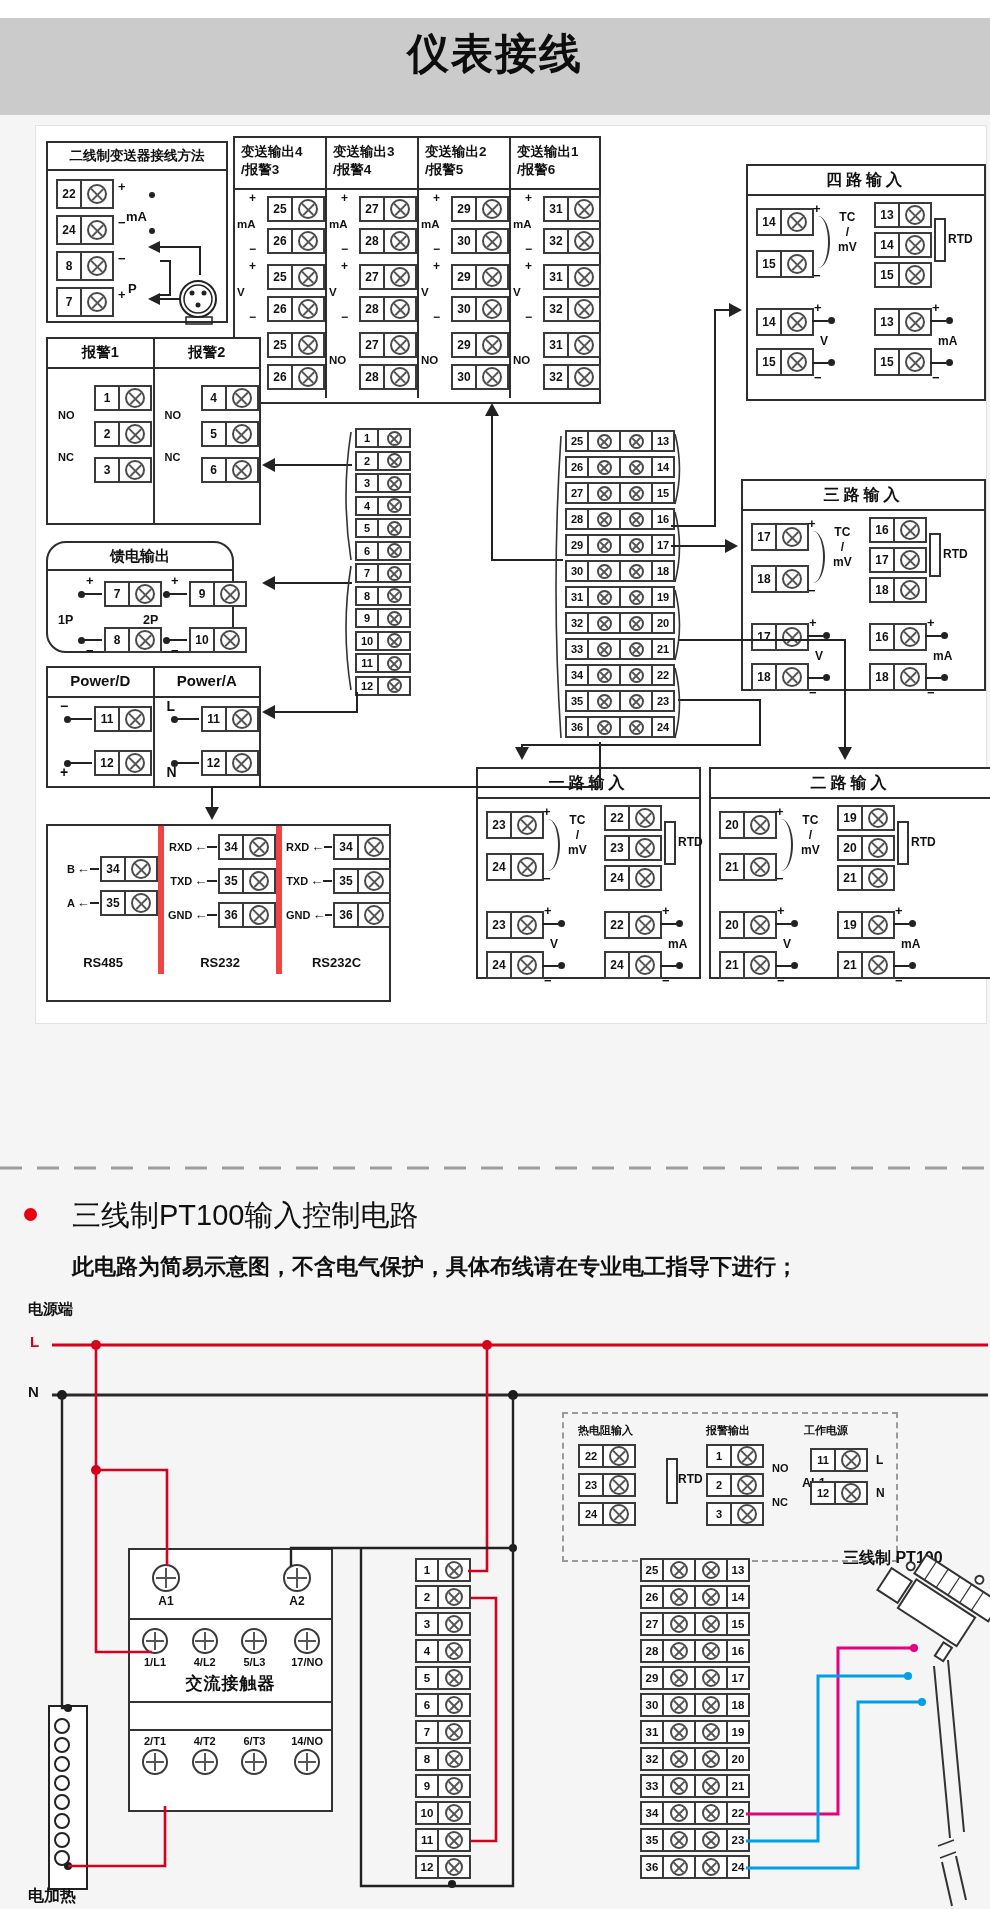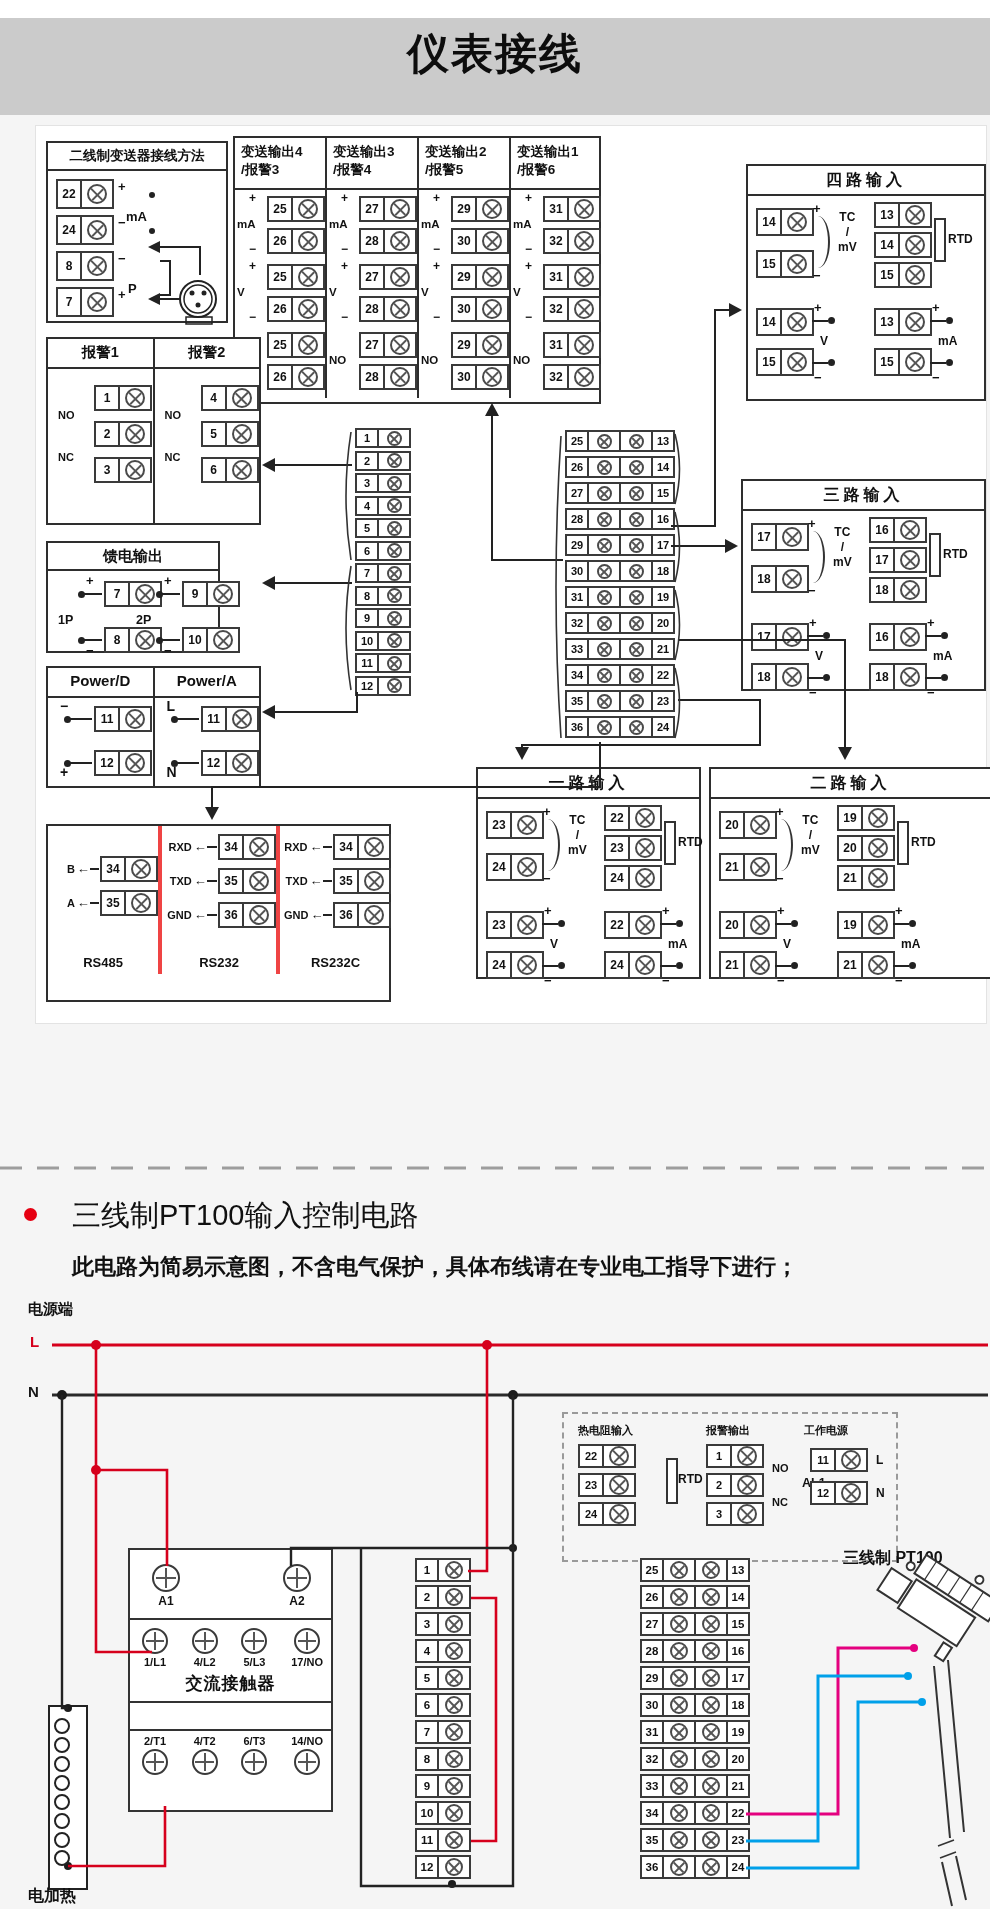--- a/index.html
+++ b/index.html
@@ -92,21 +92,21 @@
   .ph + .ph{border-left:2px solid #2e2e2e;}
   .ph .l1{position:absolute;left:12px;top:0px;font-weight:bold;font-size:14px;}
   .ph .l2{position:absolute;left:12px;top:66px;font-weight:bold;font-size:14px;}
   .ph .t.a{position:absolute;left:46px;top:8px;} .ph .t.b{position:absolute;left:46px;top:52px;}
   .ph .dot.d1{left:16px;top:18px;} .ph .stub.s1{left:22px;top:20px;width:22px;}
   .ph .dot.d2{left:16px;top:62px;} .ph .stub.s2{left:22px;top:64px;width:22px;}
   
   #comm .body{display:flex;height:148px;}
   .cs{position:relative;box-sizing:border-box;padding-top:8px;}
   .cs1{width:110px;padding-top:30px;} .cs2{width:118px;} .cs3{width:115px;}
-  .cs + .cs{border-left:4px solid #ef4444;}
+  .cs + .cs{border-left:6px solid #ef4444;}
   .crow{display:flex;align-items:center;margin:0 0 8px 4px;}
   .crow .sig{width:30px;text-align:right;font-size:11px;font-weight:bold;margin-right:2px;}
   .crow .arr{font-size:13px;line-height:10px;}
   .crow .ln{width:12px;height:2px;background:#222;margin-right:1px;}
   .cap{position:absolute;bottom:4px;left:0;width:100%;text-align:center;font-size:13px;font-weight:bold;}
   
   .strip{position:absolute;}
   .srow{display:flex;margin-bottom:3px;}
   .srow .t{height:20px;} .srow .t .n{font-size:11px;width:20px;}
   .bstrip .srow .t{height:24px;}
@@ -562,21 +562,21 @@
                 <span class="n">6</span>
                 <span class="sp">
                   <span class="s"></span>
                 </span>
               </div>
           </div>
         </div>
         </div>
     </div>
 
-    <div class="tbox" id="feed" style="left:10px;top:415px;width:174px;height:112px;">
+    <div class="tbox" id="feed" style="left:10px;top:415px;width:188px;height:112px;border-radius:20px;">
       <div class="ttl">馈电输出</div>
       <div class="body">
 
       <div class="fg">
           <span class="glab">1P</span>
           <span class="pp">+</span>
           <span class="dot d1"></span>
             <span class="stub s1"></span>
           <div class="t h26 a">
               <span class="n">7</span>

